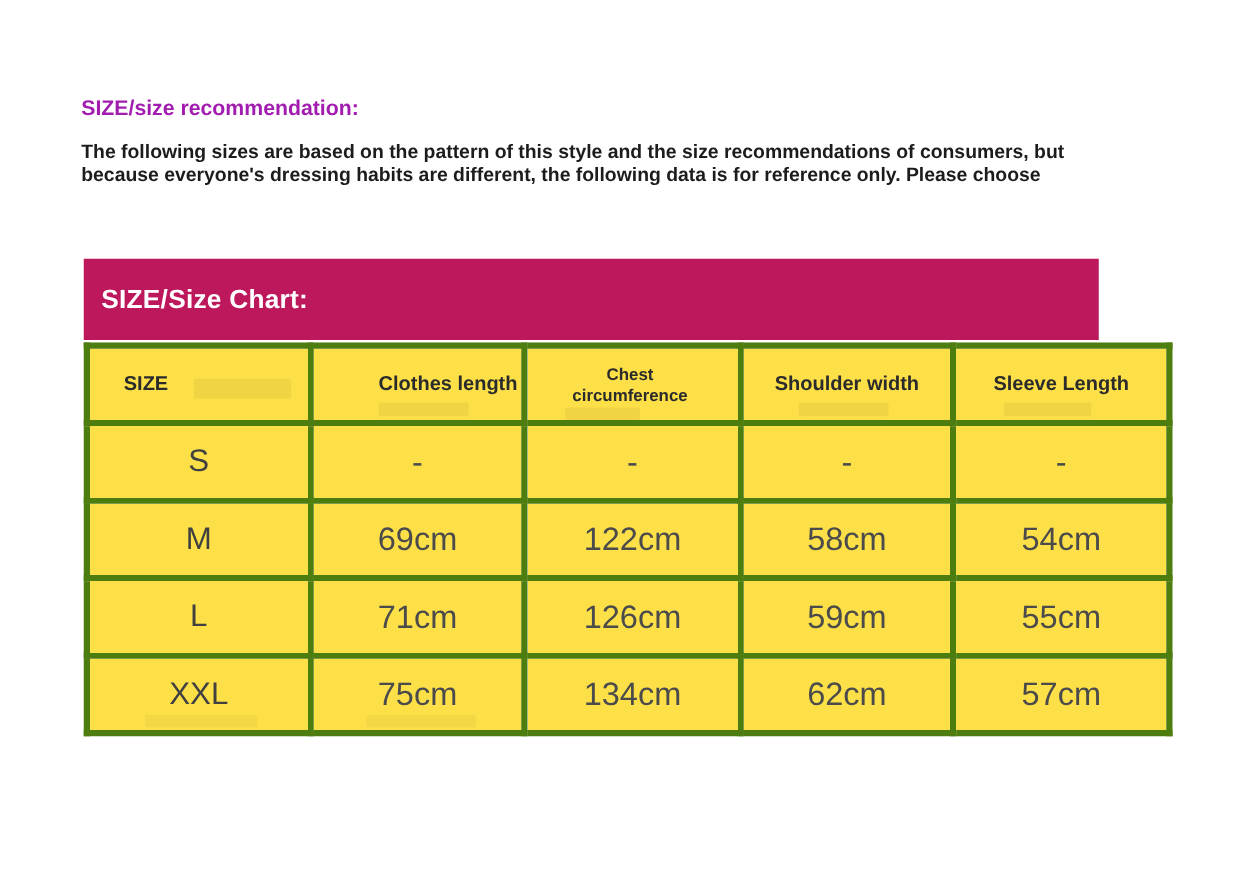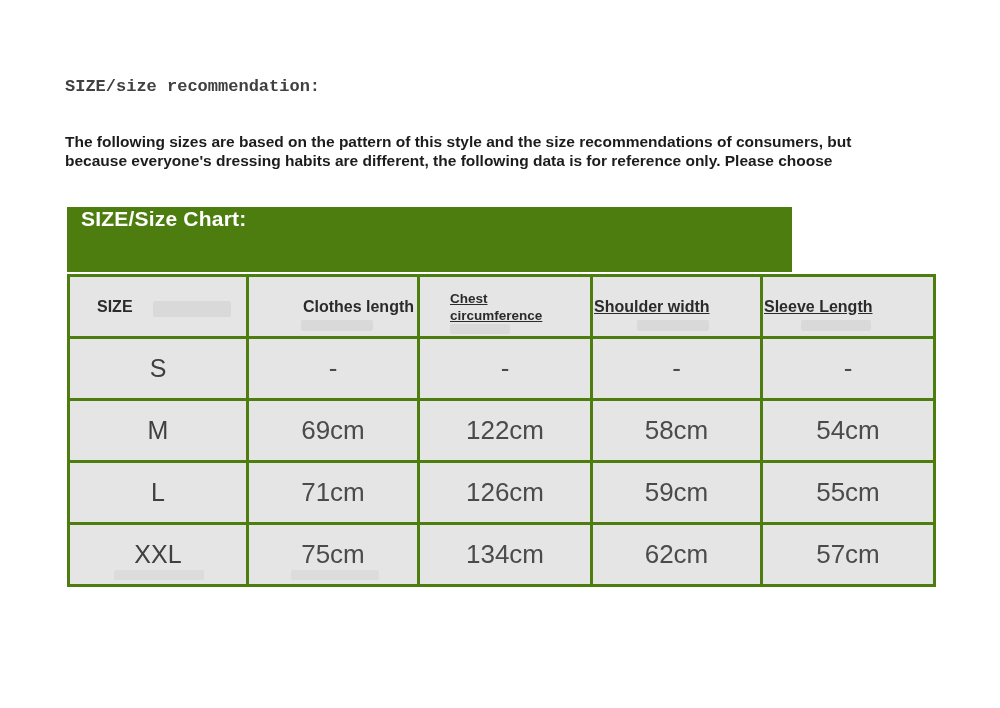--- a/index.html
+++ b/index.html
@@ -5,53 +5,53 @@
   html, body { margin:0; padding:0; }
   body {
     width:1000px; height:708px; background:#ffffff;
     font-family:"Liberation Sans", sans-serif;
     overflow:hidden; position:relative;
   }
   .canvas { position:absolute; inset:0; }
 
   .intro-heading {
     position:absolute; left:65px; top:76px; margin:0;
-    font-size:17px; font-weight:bold; color:#404040; line-height:22px;font-family:Liberation Mono, monospace;
+    font-size:17px; font-weight:bold; color:#a21caf; line-height:22px;
   }
   .intro-text {
-    position:absolute; left:65px; top:132px;
+    position:absolute; left:65px; top:112px;
     font-size:15.5px; font-weight:bold; color:#1c1c1c; line-height:19.4px;
   }
   .intro-line { white-space:nowrap; }
 
   .chart-title-bar {
-    position:absolute; left:67px; top:207px; width:725px; height:65px;
-    background:#4d7c0f; display:flex; align-items:flex-start;
+    position:absolute; left:67px; top:207px; width:812px; height:65px;
+    background:#be185d; display:flex; align-items:center;
     padding-left:14px; box-sizing:border-box;
   }
   .chart-title { color:#ffffff; font-weight:bold; font-size:21px; letter-spacing:0.2px; }
 
   table.size-table {
     position:absolute; left:67px; top:274px; width:866px;
     border-collapse:collapse; table-layout:fixed;
   }
   .size-table th, .size-table td {
-    border:3px solid #4d7c0f; position:relative;
-    box-sizing:border-box; background:#e5e5e5;
+    border:5px solid #4d7c0f; position:relative;
+    box-sizing:border-box; background:#fde047;
   }
   .size-table thead tr { height:62px; }
   .size-table tbody tr { height:62px; }
   .size-table th {
     font-size:16px; font-weight:bold; color:#2b2b2b; vertical-align:middle;
   }
   th.col-size   { text-align:left;  padding-left:27px; }
   th.col-clothes{ text-align:right; padding-right:3px;padding-left:20px; }
   th.col-chest  { text-align:left;  padding-left:30px; font-size:13.5px; line-height:17px; }
-  th.col-chest .chest-label { display:inline-block; width:104px; text-align:left;text-decoration:underline; }
-  th.col-shoulder, th.col-sleeve { text-align:left;text-decoration:underline; }
+  th.col-chest .chest-label { display:inline-block; width:104px; text-align:center; }
+  th.col-shoulder, th.col-sleeve { text-align:center; }
 
   .size-table tbody td {
     text-align:center; vertical-align:middle;
     font-size:26px; color:#4b4b4b; font-weight:normal;
   }
   .size-table tbody td.size-cell { font-size:25px; color:#404040; }
 
   
   .ghost {
     position:absolute; background:rgba(0,0,0,0.05); border-radius:2px;

